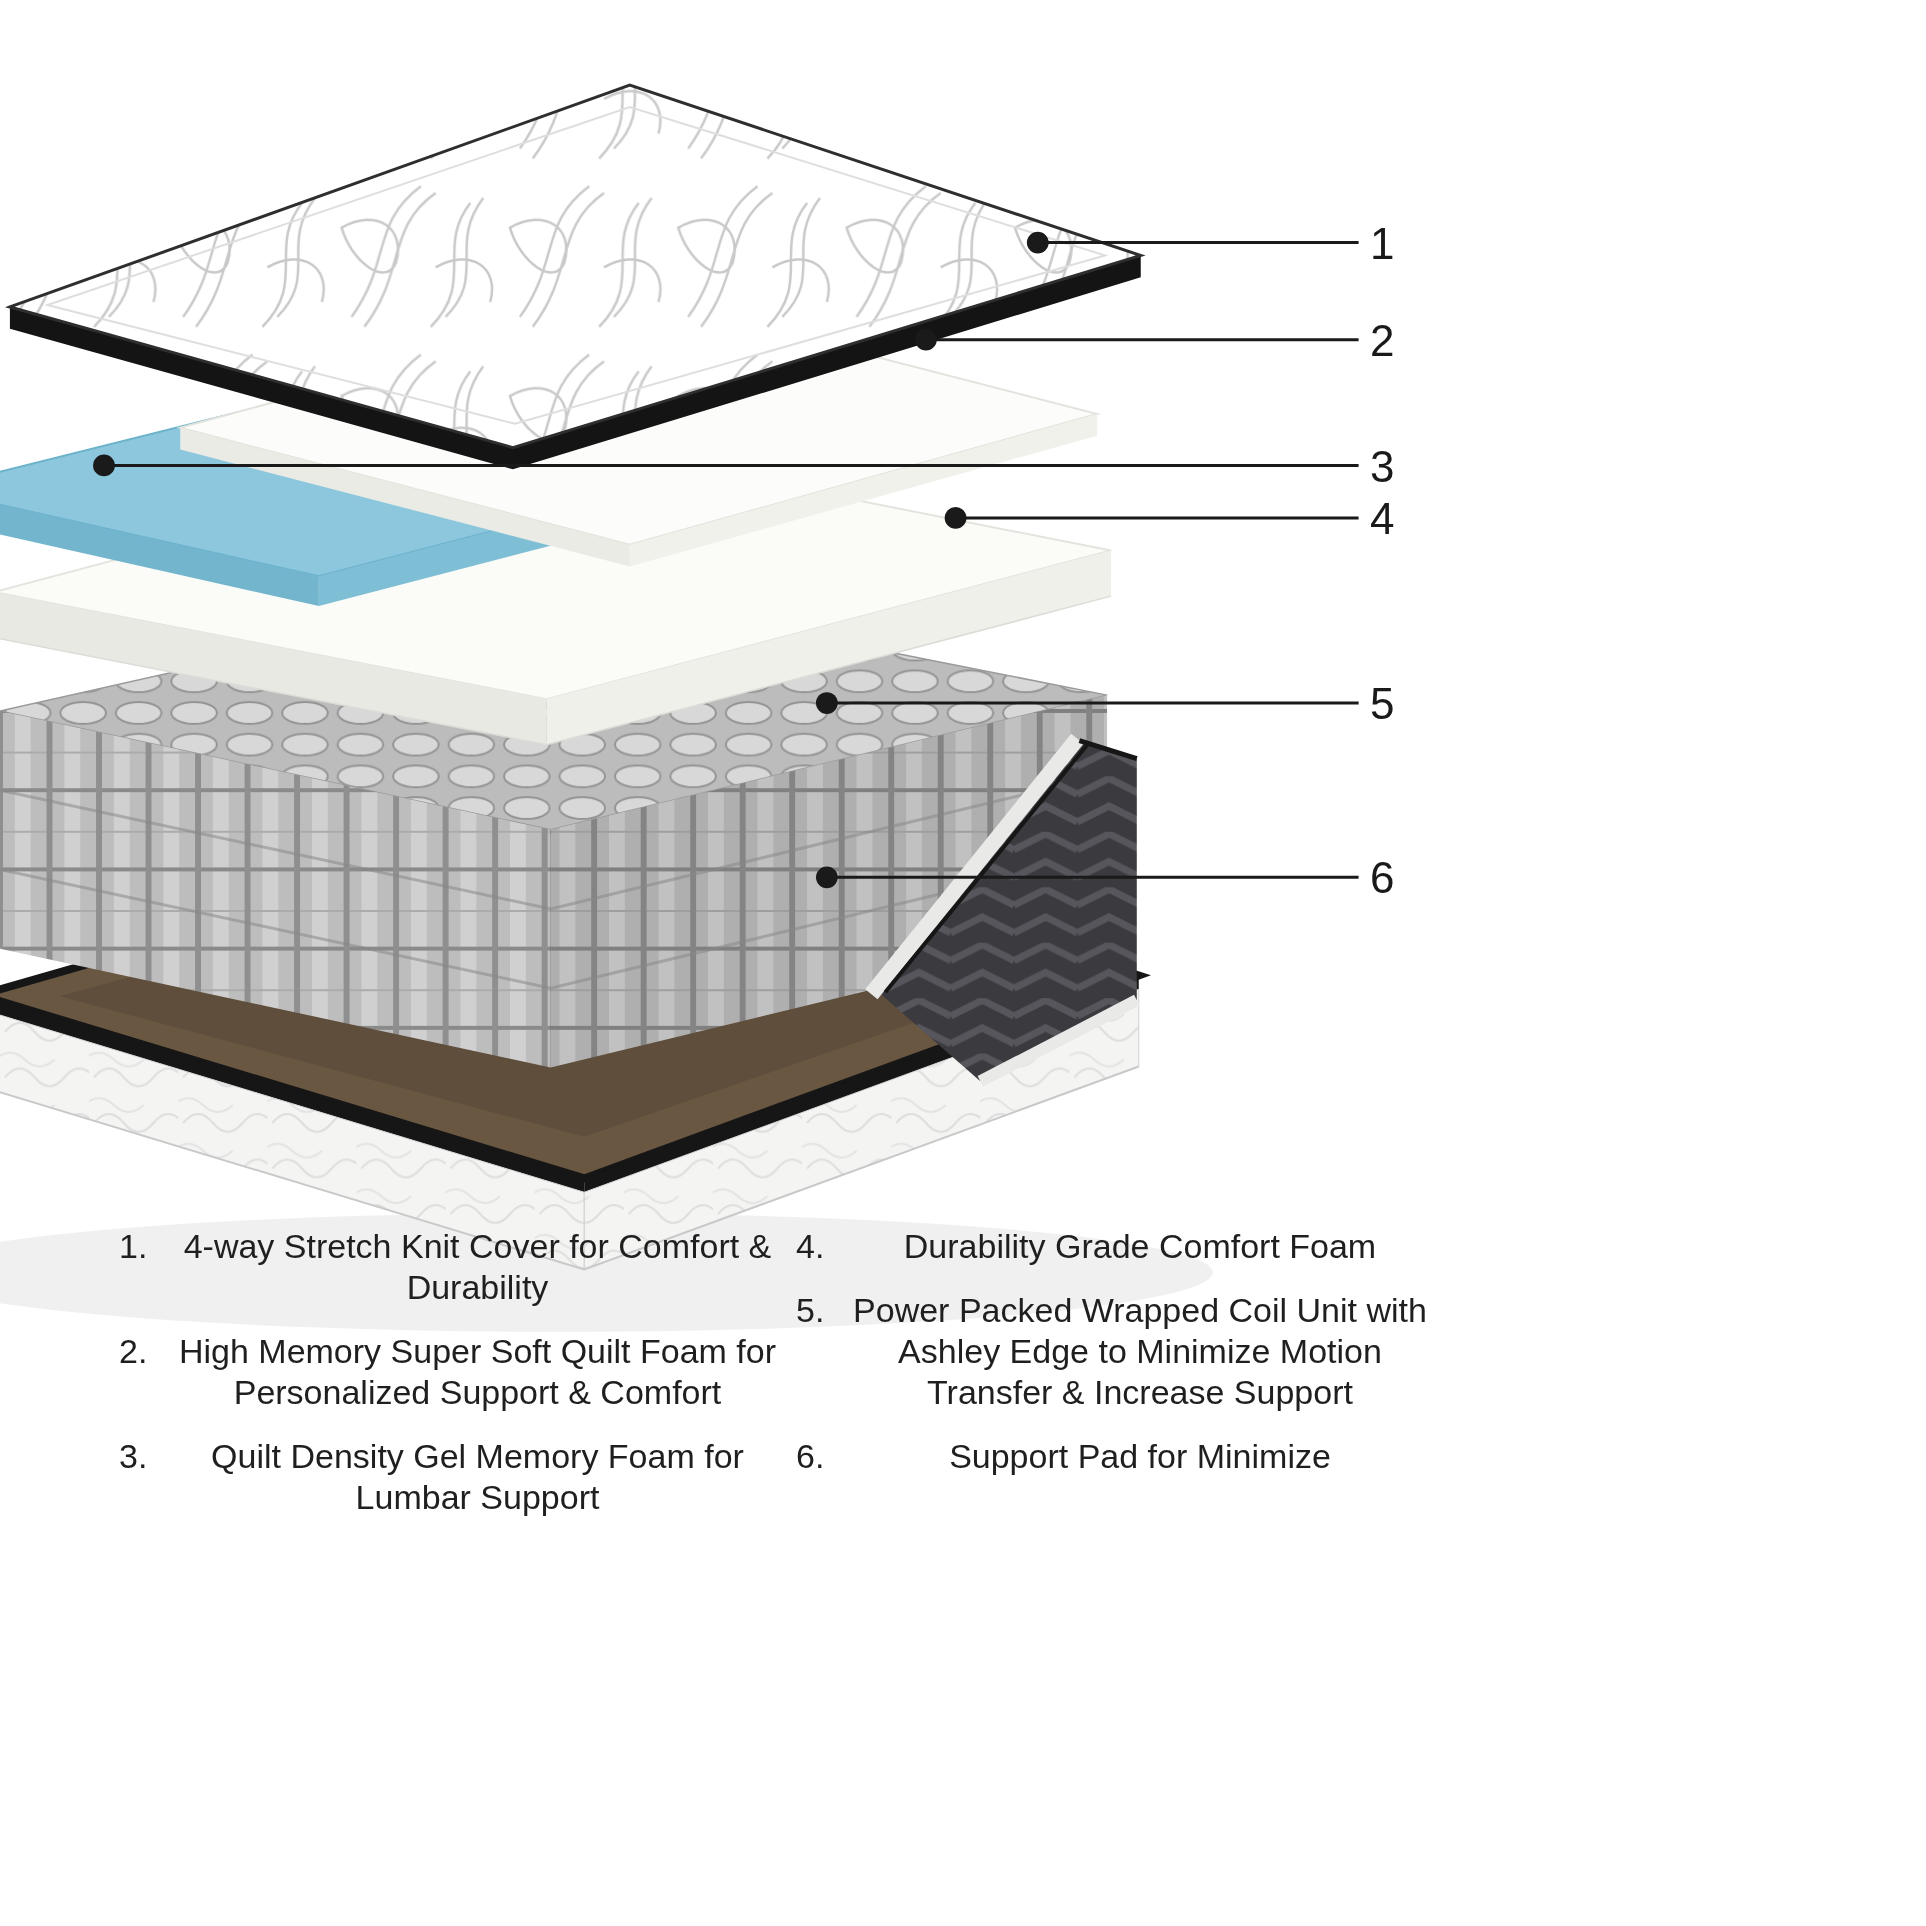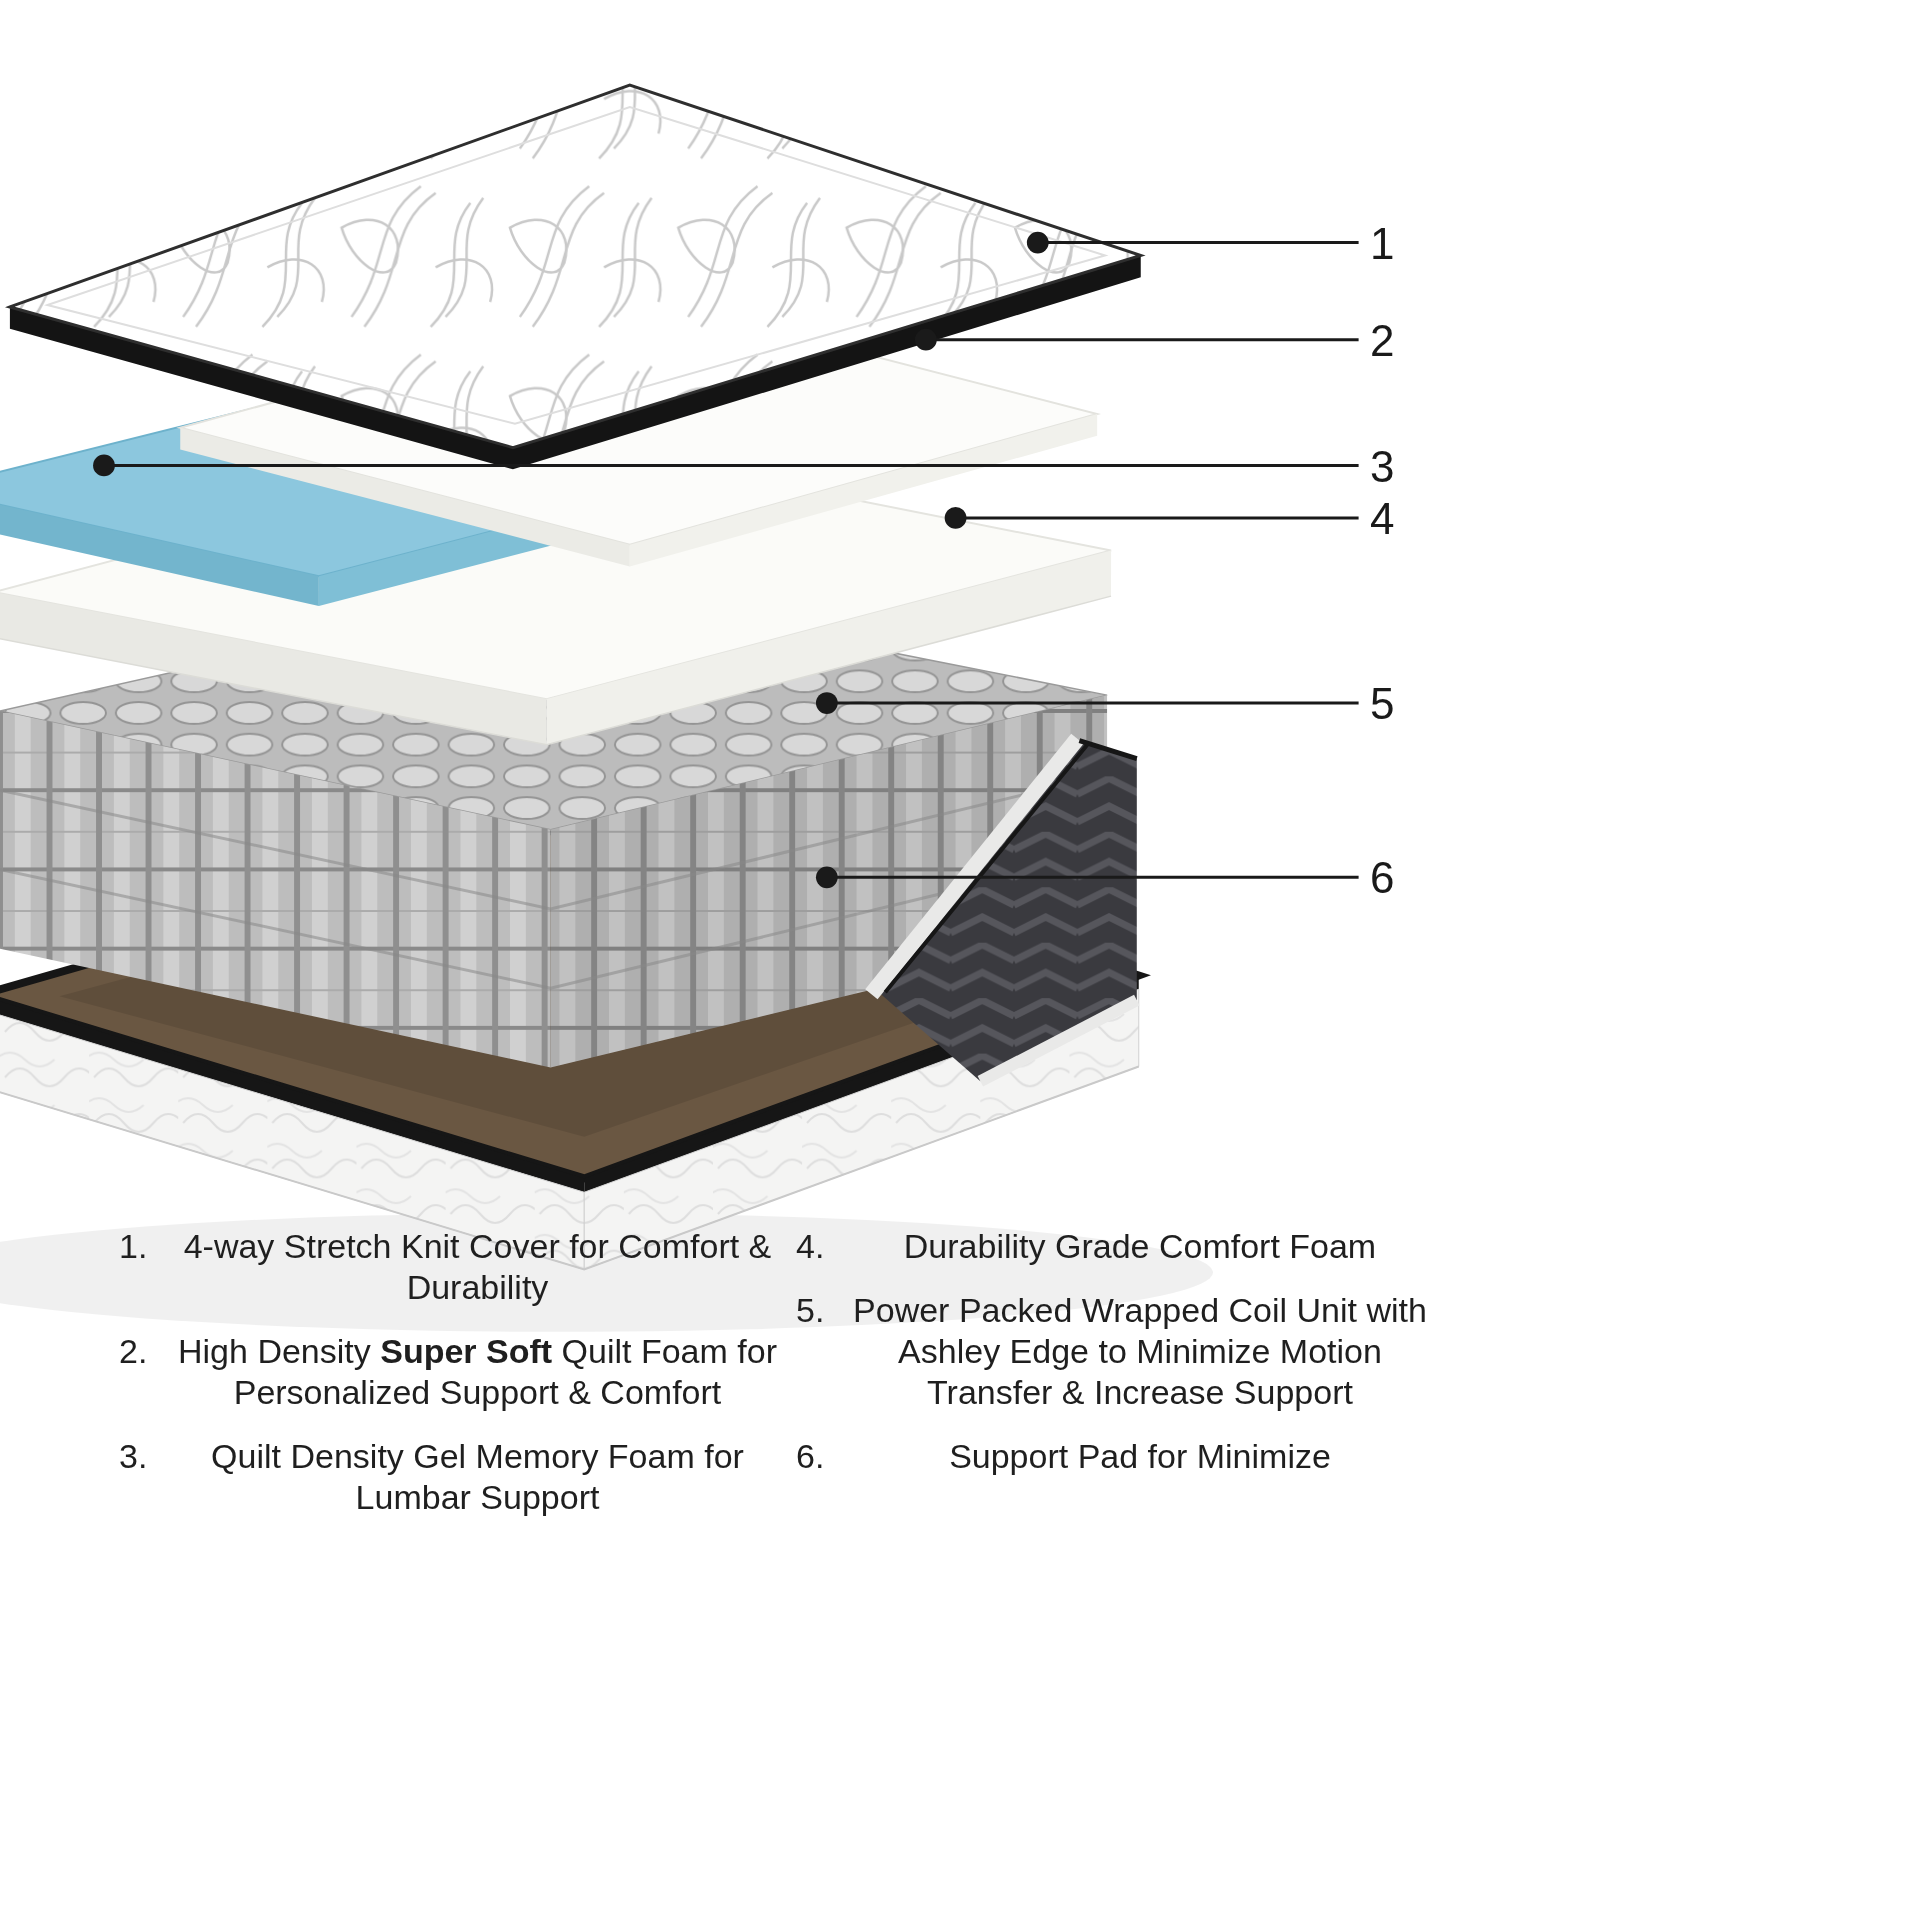--- a/index.html
+++ b/index.html
@@ -11,21 +11,21 @@
   .callout-num{
     position:absolute;left:1370px;font-size:44px;line-height:48px;color:#1a1a1a;
     font-weight:400;
   }
   .legend-col{position:absolute;top:1226px;}
   .legend-col.left{left:119px;width:673px;}
   .legend-col.right{left:796px;width:644px;}
   .legend-item{display:flex;margin-bottom:23px;font-size:34px;line-height:41px;font-weight:500;}
   .legend-item .num{flex:none;width:44px;}
   .legend-item .txt{flex:1;text-align:center;}
-  .legend-item .txt b{font-weight:700;}
+  .legend-item .txt b{font-weight:400;}
 </style>
 </head>
 <body>
 
 <div class="stage">
 
   <svg class="illustration" viewBox="0 0 1946 1946">
     <defs>
       <pattern id="swirlP" width="170" height="170" patternUnits="userSpaceOnUse">
         <rect width="170" height="170" fill="#ffffff"></rect>
@@ -139,21 +139,21 @@
   <div class="callout-num" style="top:680px">5</div>
   <div class="callout-num" style="top:854px">6</div>
 
   <div class="legend-col left">
     <div class="legend-item">
       <span class="num">1.</span>
       <span class="txt"><span>4-way Stretch Knit Cover for Comfort &amp; Durability</span><b></b><span></span></span>
     </div>
     <div class="legend-item">
       <span class="num">2.</span>
-      <span class="txt"><span>High Density </span><b>Super Soft</b><span> Quilt Foam for Personalized Support &amp; Comfort</span></span>
+      <span class="txt"><span>High Memory </span><b>Super Soft</b><span> Quilt Foam for Personalized Support &amp; Comfort</span></span>
     </div>
     <div class="legend-item">
       <span class="num">3.</span>
       <span class="txt"><span>Quilt Density Gel Memory Foam for Lumbar Support</span><b></b><span></span></span>
     </div>
   </div>
 
   <div class="legend-col right">
     <div class="legend-item">
       <span class="num">4.</span>

